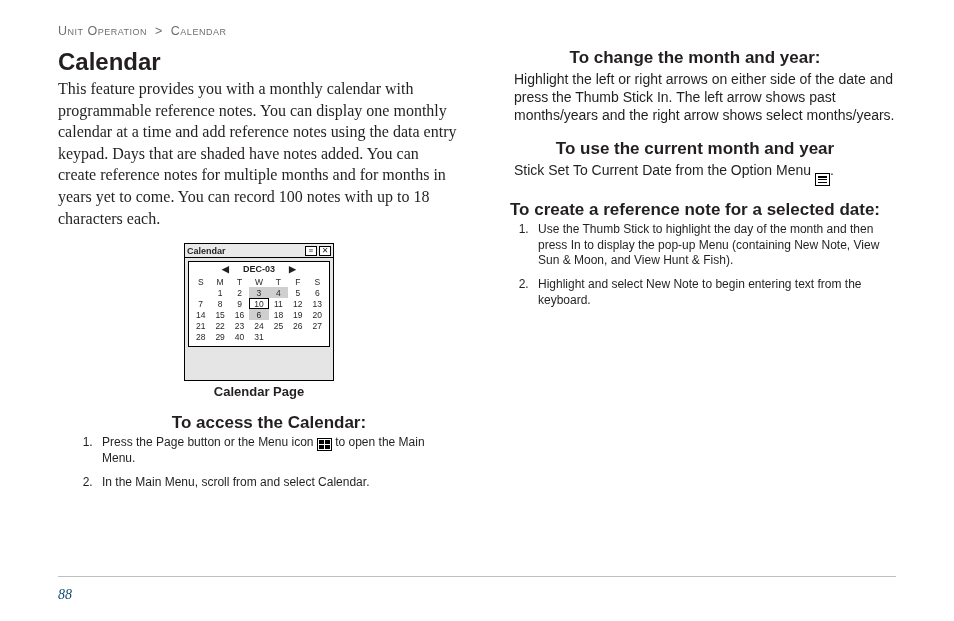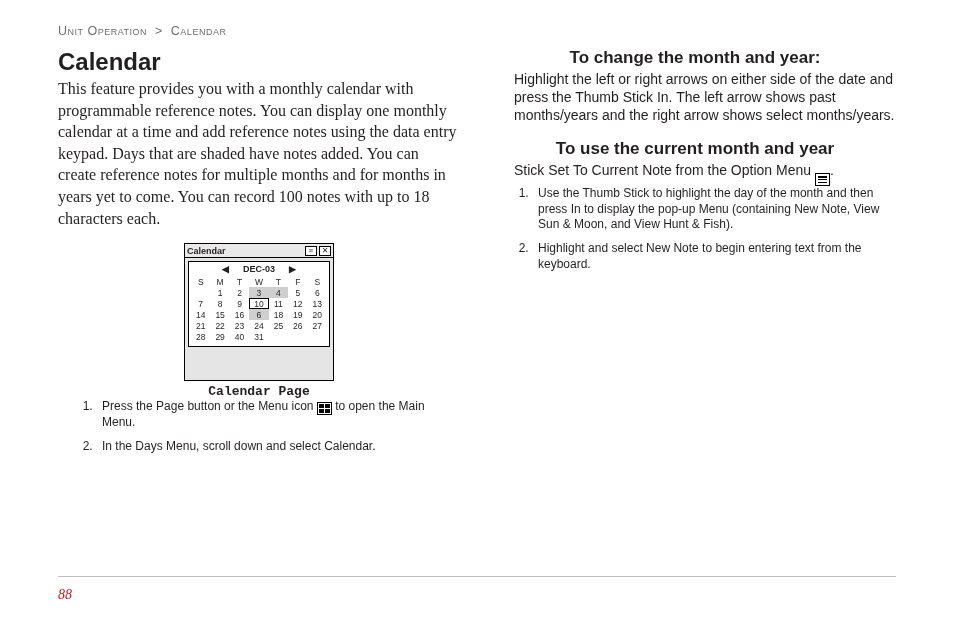--- a/index.html
+++ b/index.html
@@ -6,21 +6,21 @@
   html, body { width: 954px; height: 621px; background: #fff; color: #231f20; font-family: "Times New Roman", Times, serif; }
   .page { position: relative; width: 954px; height: 621px; padding: 24px 58px 20px 58px; }
   .breadcrumb { font-family: Arial, Helvetica, sans-serif; font-variant: small-caps; font-size: 12.5px; color: #6d6e71; letter-spacing: .5px; margin-bottom: 10px; }
   .breadcrumb .sep { padding: 0 4px; }
   .columns { display: flex; gap: 34px; }
   .col { width: 403px; }
   h1.title { font-family: Arial, Helvetica, sans-serif; font-weight: 700; font-size: 24px; margin-bottom: 2px; }
   p.intro { font-size: 16px; line-height: 1.35; }
   .figwrap { text-align: center; margin-top: 14px; }
   .fig { display: inline-block; padding: 0; }
-  .figcap { font-family: Liberation Mono, monospace; font-weight: 700; font-size: 13px; margin-top: 3px; text-align: center; }
+  .figcap { font-family: Liberation Sans, sans-serif; font-weight: 700; font-size: 13px; margin-top: 3px; text-align: center; }
   
   .win { width: 150px; margin: 0 auto; border: 1px solid #000; background: #e5e5e5; }
   .win-titlebar { display:flex; align-items:center; justify-content:space-between; background:#e9e9e9; border-bottom:1px solid #000; height:14px; padding:0 2px; }
   .win-titlebar .t { font-family: Arial, Helvetica, sans-serif; font-size:9px; font-weight:700; }
   .win-titlebar .btns { display:flex; gap:2px; }
   .win-titlebar .btn { width:12px; height:10px; background:#fff; border:1px solid #000; display:flex; align-items:center; justify-content:center; font-size:8px; line-height:1; }
   .win-inner { padding:3px; }
   .panel { background:#fff; border:1px solid #000; padding:2px 2px 4px; }
   .monthrow { display:flex; align-items:center; justify-content:center; gap:14px; font-family: Arial, Helvetica, sans-serif; font-size:9px; font-weight:700; }
   .arrow { font-size:9px; }
@@ -33,21 +33,21 @@
   
   .st { font-family: Arial, Helvetica, sans-serif; font-weight:700; font-size:17px; margin-top:14px; margin-bottom:2px;text-align:center; }
   ol.steps { font-family: Arial, Helvetica, sans-serif; font-size:12px; line-height:1.3; list-style-position:outside; padding-left:38px; }
   ol.steps > li { padding-left:6px; margin-bottom:8px; }
   .body { font-family: Arial, Helvetica, sans-serif; font-size:14px; line-height:1.3; padding-left:20px; }
   .b { font-weight:400; }
   .ico { display:inline-flex; vertical-align:-3px; width:15px; height:13px; border:1px solid #000; align-items:center; justify-content:center; background:#fff; }
   .ico svg { width:11px; height:9px; display:block; }
   .menuico .lines { display:flex; flex-direction:column; gap:1.5px; width:9px; }
   .menuico .lines span { height:1.2px; background:#000; display:block; }
-  .footer { position:absolute; left:58px; right:58px; bottom:18px; display:flex; justify-content:space-between; align-items:flex-end; color:#b91c1c; }
+  .footer { position:absolute; left:58px; right:58px; bottom:18px; display:flex; justify-content:space-between; align-items:flex-end; color:#0c4a6e; }
   .footer .pg { font-style:italic; font-size:14px; font-family:"Times New Roman", serif; }
   .footer .man { font-style:italic; font-size:14px; font-family:"Times New Roman", serif; }
   .footer .reg { font-size:9px; vertical-align:super; }
   .rule { position:absolute; left:58px; right:58px; bottom:44px; height:1px; background:#bfbfc1; }
 </style>
 </head>
 <body>
 <div class="page">
 
 <div class="breadcrumb">
@@ -140,54 +140,56 @@
                     </tbody>
               </table>
             </div>
             <div class="below"></div>
           </div>
         </div>
       </div>
       <div class="figcap">Calendar Page</div>
     </div>
 
+    <div class="st" style="margin-left:20px">To access the Calendar:</div>
     <ol class="steps">
       <li>
         <span>Press the </span><span class="b">Page</span><span> button or the </span><span class="b">Menu</span><span> icon </span><span class="ico">
               <svg viewBox="0 0 11 9">
                 <rect x="0" y="0" width="5" height="4" fill="#000"></rect>
                 <rect x="6" y="0" width="5" height="4" fill="#000"></rect>
                 <rect x="0" y="5" width="5" height="4" fill="#000"></rect>
                 <rect x="6" y="5" width="5" height="4" fill="#000"></rect>
               </svg>
             </span><span> to open the Main Menu.</span>
       </li>
       <li>
-        <span>In the Days Menu, scroll down and select </span><span class="b">Calendar</span><span>.</span>
+        <span>In the Main Menu, scroll from and select </span><span class="b">Calendar</span><span>.</span>
       </li>
     </ol>
   </div>
 
   <div class="col">
     <div class="st" style="margin-top:0">To change the month and year:</div>
     <div class="body">
       <span>Highlight the left or right arrows on either side of the date and press the </span><span class="b">Thumb Stick</span><span> In. The left arrow shows past months/years and the right arrow shows select months/years.</span>
     </div>
 
     <div class="st">To use the current month and year</div>
     <div class="body">
-      <span>Stick </span><span class="b">Set To Current Note</span><span> from the Option Menu </span><span class="ico menuico">
+      <span>Stick </span><span class="b">Set To Current Date</span><span> from the Option Menu </span><span class="ico menuico">
             <span class="lines">
               <span></span>
               <span></span>
               <span></span>
             </span>
           </span><span>.</span>
     </div>
 
+    <div class="st">To create a reference note for a selected date:</div>
     <ol class="steps" style="padding-left:38px">
       <li>
         <span>Use the </span><span class="b">Thumb Stick</span><span> to highlight the day of the month and then press In to display the pop-up Menu (containing New Note, View Sun &amp; Moon, and View Hunt &amp; Fish).</span>
       </li>
       <li>
         <span>Highlight and select </span><span class="b">New Note</span><span> to begin entering text from the keyboard.</span>
       </li>
     </ol>
   </div>
 </div>

